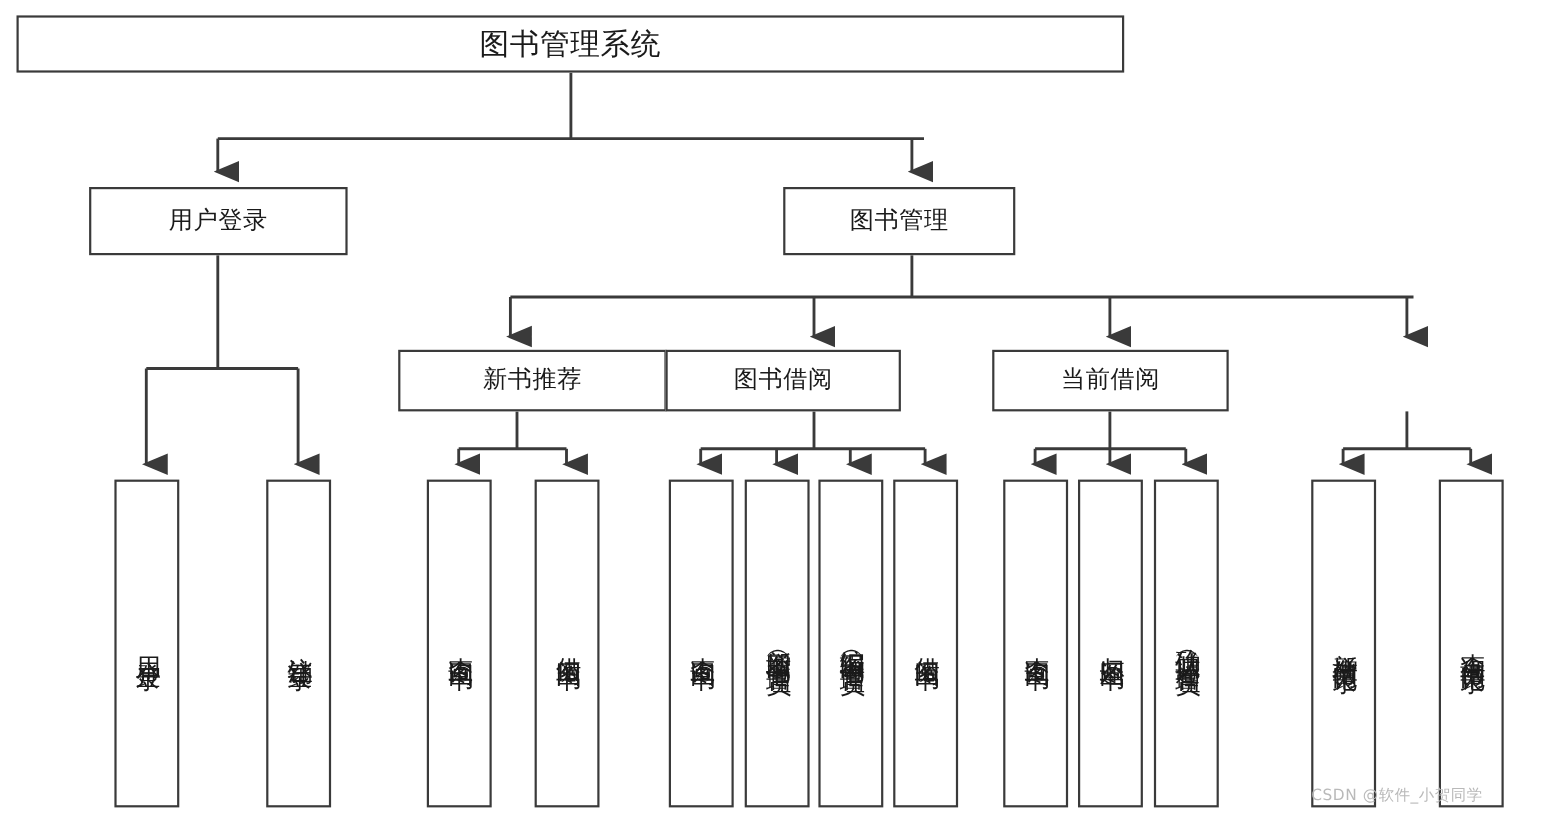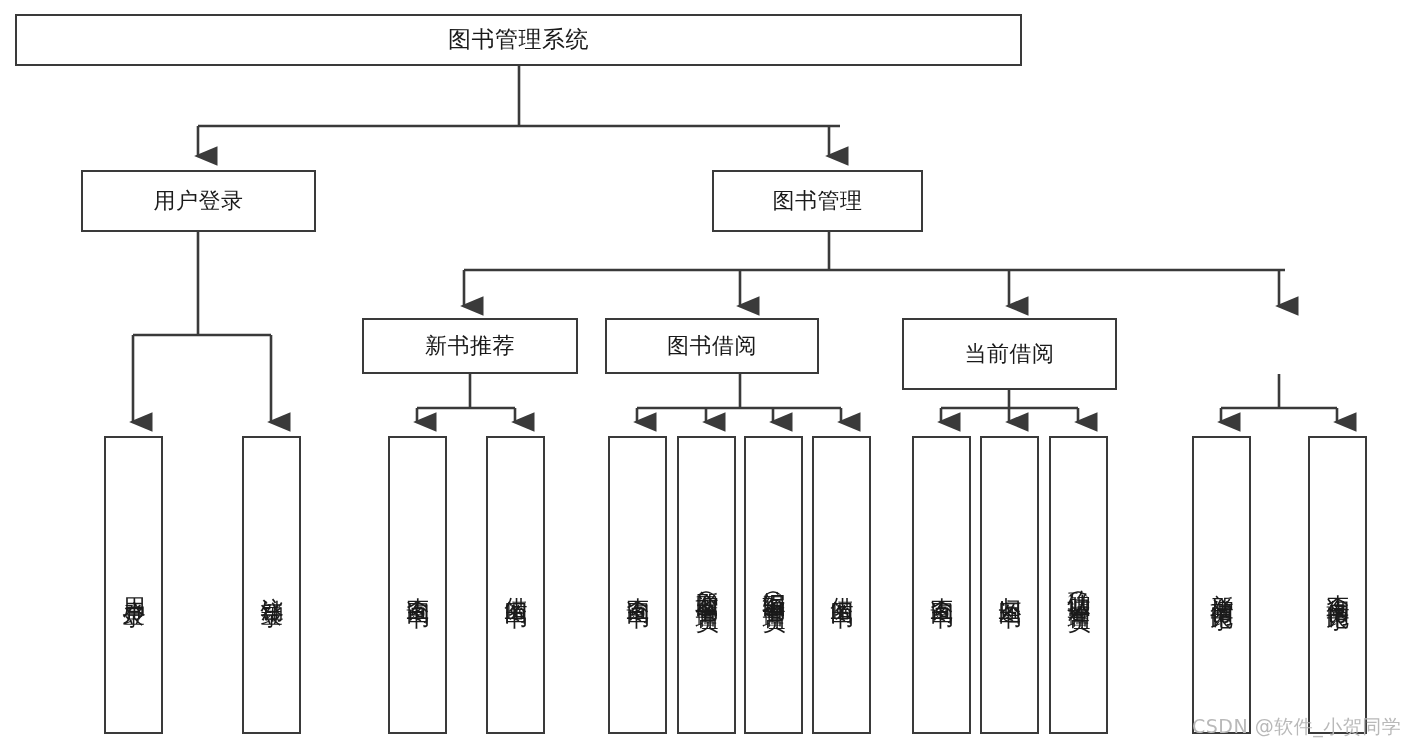--- a/index.html
+++ b/index.html
@@ -41,40 +41,40 @@
     text-align: center;
     line-height: 1.12;
     white-space: nowrap;
   }
   
   .node.horiz .node-label {
     font-size: 22px;
     letter-spacing: 0.5px;
   }
   .node.root .node-label {
-    font-size: 23px;
+    font-size: 27px;
     font-family: Liberation Serif, serif;
   }
   
   .node.leaf {
     align-items: center;
     justify-content: center;
     padding: 4px 0;
   }
   .node.leaf .node-label {
     writing-mode: vertical-rl;
     text-orientation: upright;
     font-size: 23px;
     line-height: 1.04;
     letter-spacing: 3px;
     white-space: nowrap;
   }
   .watermark {
     position: absolute;
-    font-size: 19px;
+    font-size: 14px;
     color: #b9b9b9;
     white-space: nowrap;
     letter-spacing: 0.5px;
     user-select: none;
   }
 </style>
 </head>
 <body>
 
 <div id="diagram">
@@ -133,27 +133,27 @@
     <span class="node-label">图书管理系统</span>
   </div>
 
   <div class="node horiz" style="left:81px; top:170px; width:235px; height:62px;">
     <span class="node-label">用户登录</span>
   </div>
   <div class="node horiz" style="left:712px; top:170px; width:211px; height:62px;">
     <span class="node-label">图书管理</span>
   </div>
 
-  <div class="node horiz" style="left:362px; top:318px; width:216px; height:56px;">
+  <div class="node horiz" style="left:362px; top:318px; width:244px; height:56px;">
     <span class="node-label">新书推荐</span>
   </div>
   <div class="node horiz" style="left:605px; top:318px; width:214px; height:56px;">
     <span class="node-label">图书借阅</span>
   </div>
-  <div class="node horiz" style="left:902px; top:318px; width:215px; height:72px;">
+  <div class="node horiz" style="left:902px; top:318px; width:215px; height:56px;">
     <span class="node-label">当前借阅</span>
   </div>
 
   <div class="node leaf" style="left:104px; top:436px; width:59px; height:298px;">
     <span class="node-label">用户登录</span>
   </div>
   <div class="node leaf" style="left:242px; top:436px; width:59px; height:298px;">
     <span class="node-label">注销登录</span>
   </div>
 

